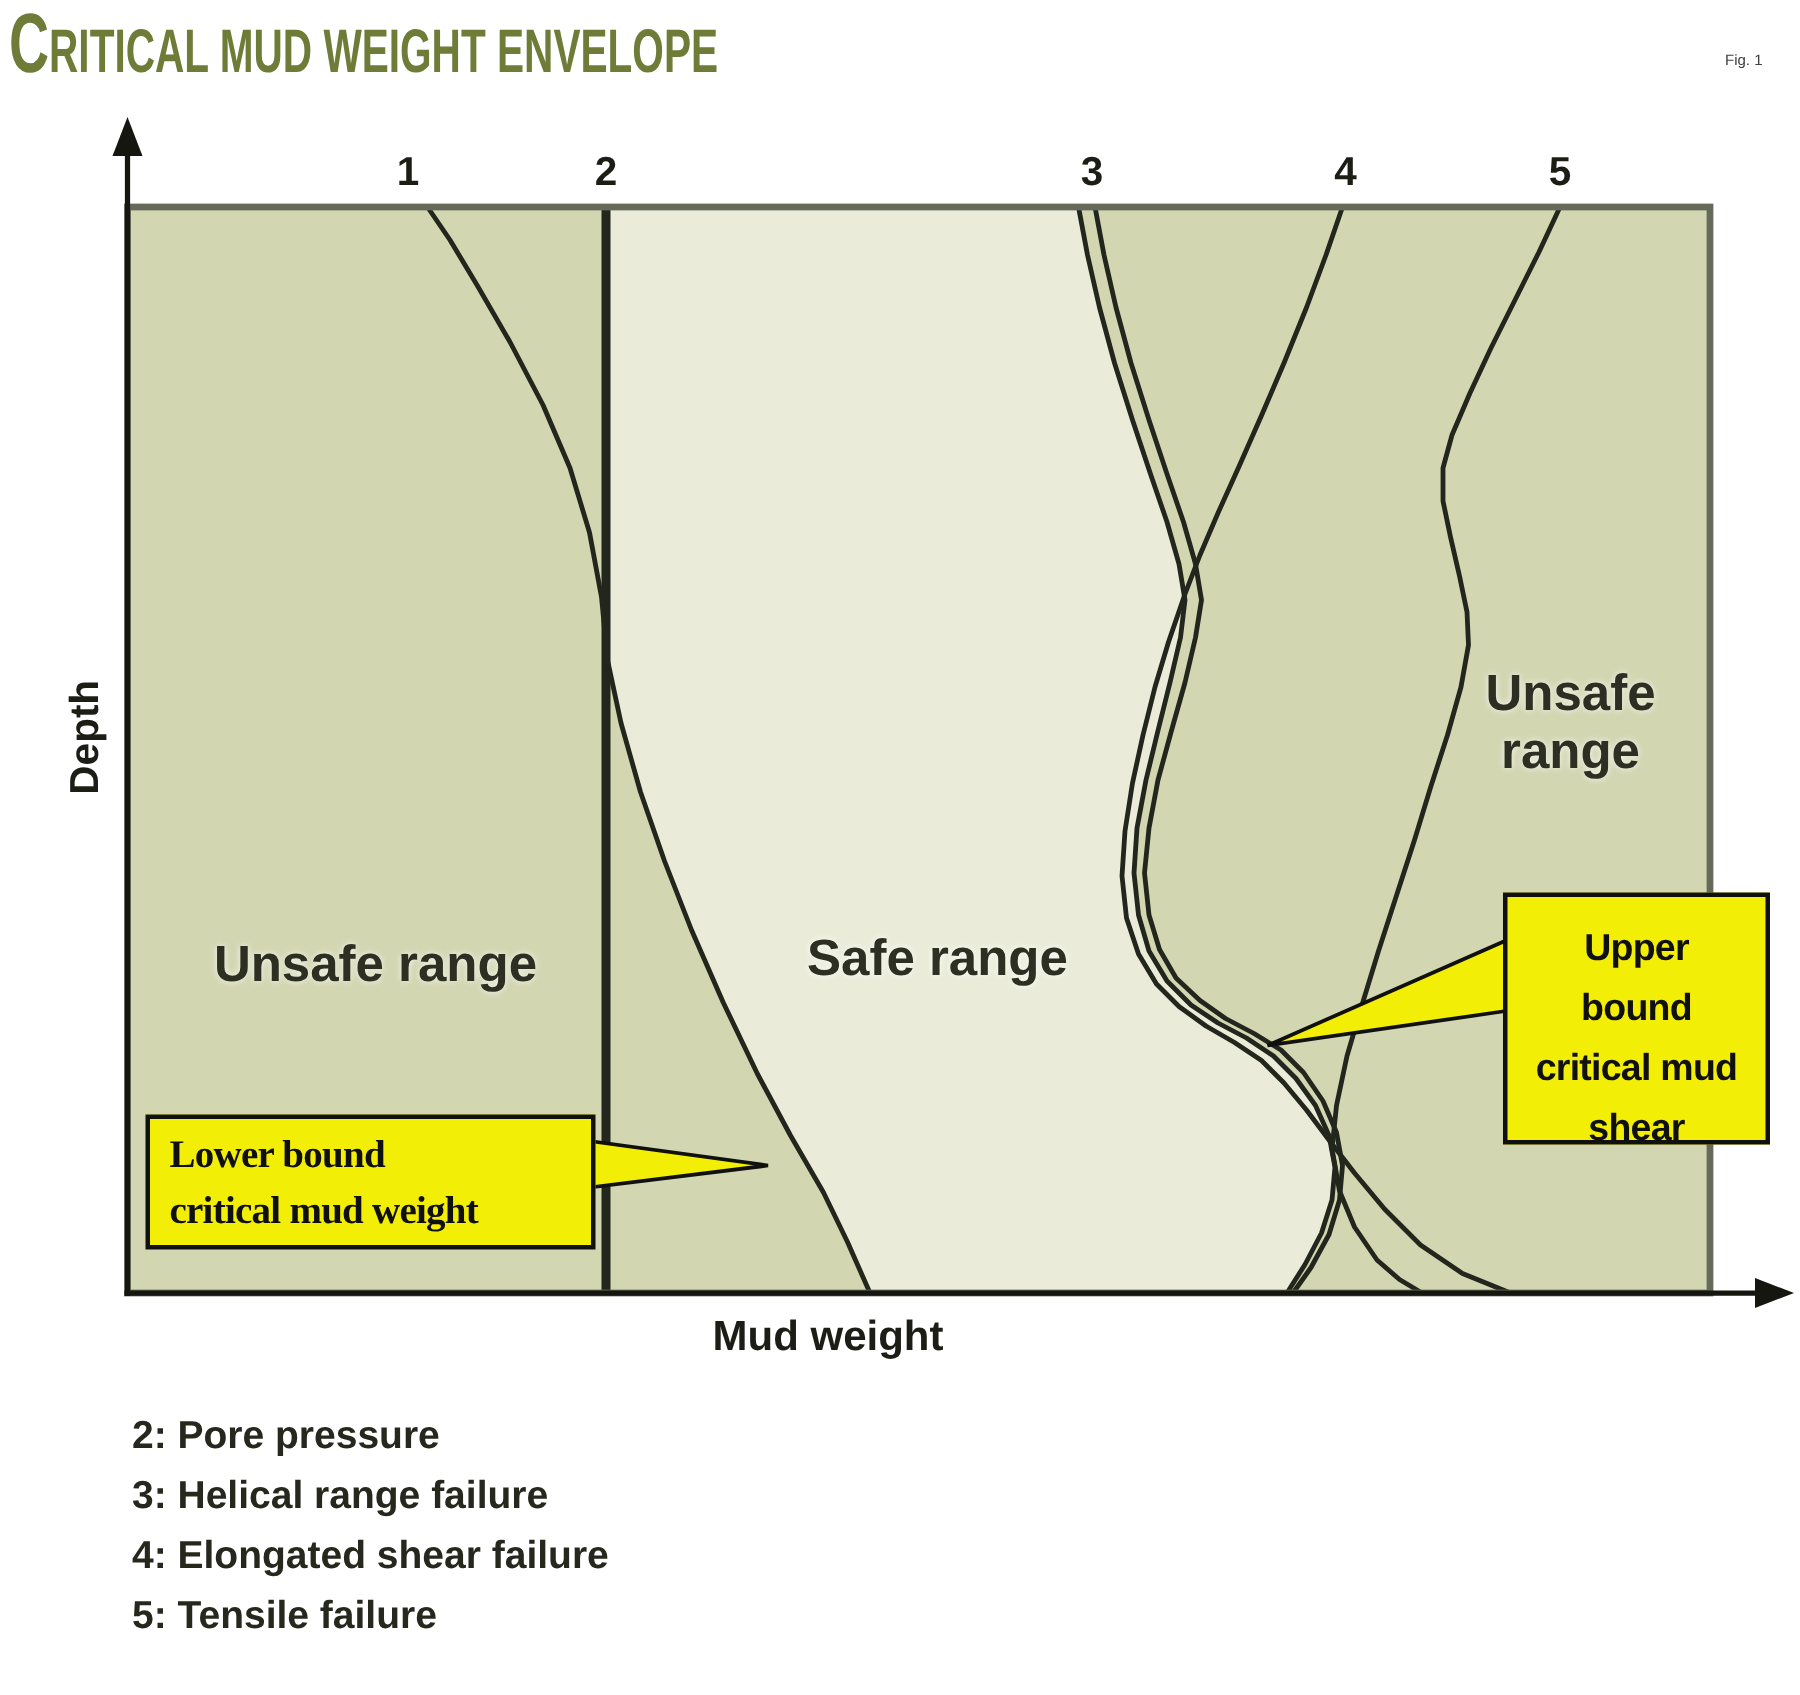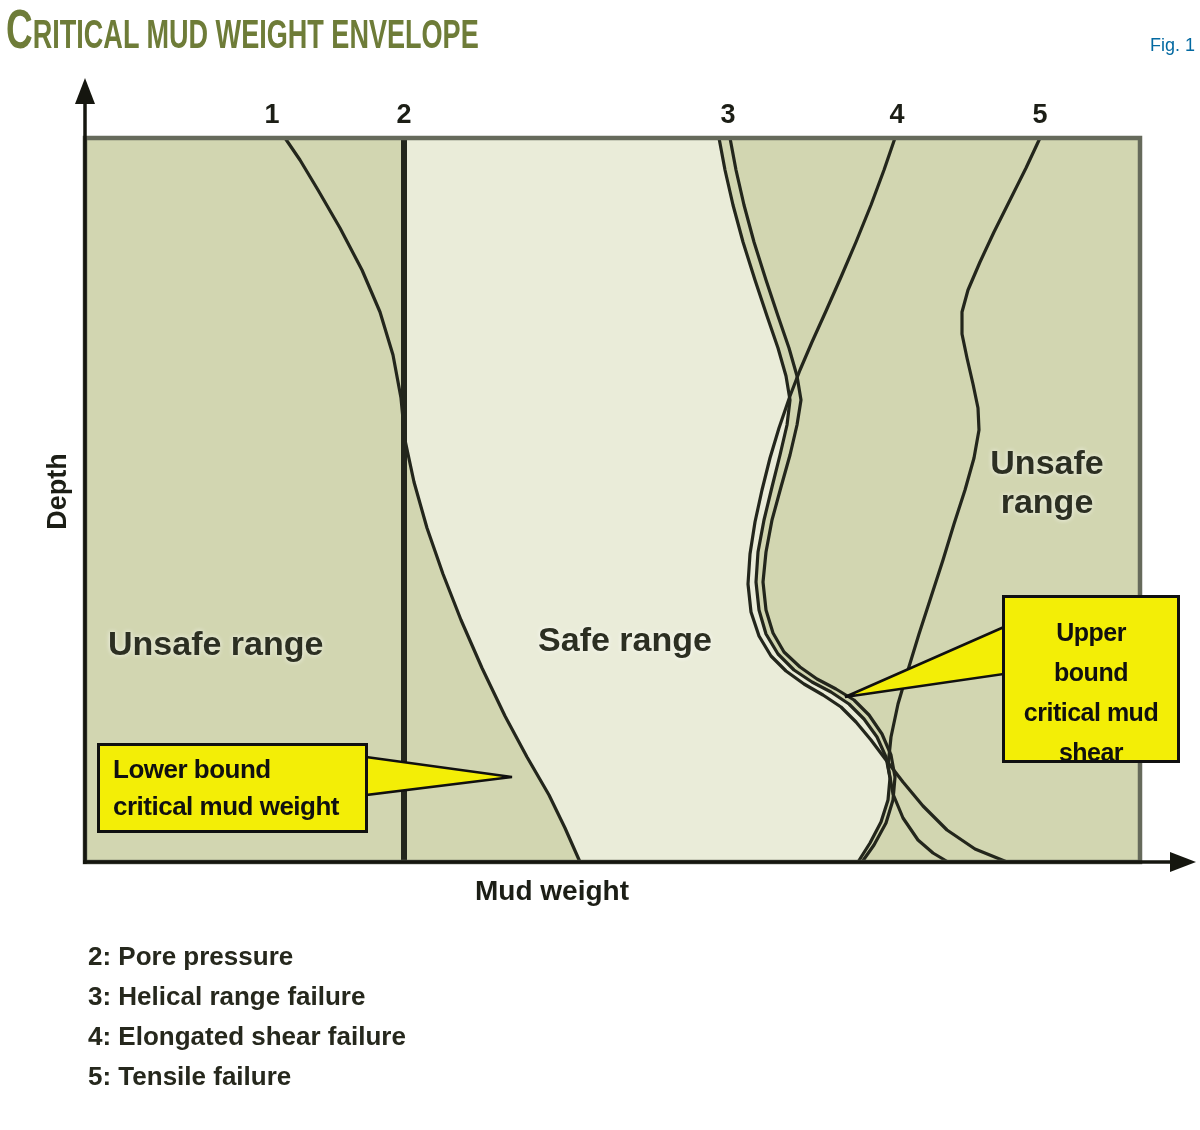--- a/index.html
+++ b/index.html
@@ -3,42 +3,42 @@
 <meta charset="utf-8">
 <style>
   html,body{margin:0;padding:0;background:#fff;}
   .page{position:relative;width:1200px;height:1130px;background:#ffffff;overflow:hidden;
         font-family:"Liberation Sans",sans-serif;border-radius:13px;}
   
   .fig-title{position:absolute;left:6px;top:4px;font-size:41px;line-height:50px;font-weight:700;
              color:#6e7c38;text-transform:uppercase;transform:scaleX(0.66);transform-origin:0 0;
              white-space:nowrap;}
   .fig-title::first-letter{font-size:56px;}
-  .fig-num{position:absolute;left:1150px;top:35px;font-size:18px;color:#0369a1;}
+  .fig-num{position:absolute;left:1150px;top:35px;font-size:10px;color:#404040;}
   
   .canvas{position:absolute;left:0;top:0;filter:blur(0.4px);}
   
   .cnum{position:absolute;top:99px;width:40px;text-align:center;font-size:27px;font-weight:700;color:#1c1e16;}
   .cn1{left:252px}.cn2{left:384px}.cn3{left:708px}.cn4{left:877px}.cn5{left:1020px}
   
   .ylab{position:absolute;left:-13px;top:478px;width:140px;text-align:center;font-size:27px;line-height:27px;
         font-weight:700;color:#1c1e16;transform:rotate(-90deg);}
   .xlab{position:absolute;left:475px;top:875px;width:280px;text-align:left;font-size:28px;
         font-weight:700;color:#1c1e16;}
   
   .rlab{position:absolute;font-weight:700;font-size:34px;color:#2c2f22;
         text-shadow:0 0 5px rgba(255,255,255,0.85);}
-  .unsafe-left{left:108px;top:624px;width:250px;text-align:left;}
+  .unsafe-left{left:108px;top:624px;width:250px;text-align:right;}
   .safe{left:500px;top:620px;width:250px;text-align:center;}
   .unsafe-right{left:967px;top:443px;width:160px;text-align:center;line-height:39px;}
   
   .callout{position:absolute;background:#f3ee06;border:3px solid #101010;color:#101010;
            font-weight:700;box-sizing:border-box;}
-  .callout-lower{left:97px;top:743px;width:271px;height:90px;padding:5px 0 4px 13px;
-                 font-size:26px;line-height:37px;letter-spacing:-0.5px;}
+  .callout-lower{left:97px;top:743px;width:300px;height:90px;padding:5px 0 4px 13px;
+                 font-size:26px;line-height:37px;letter-spacing:-0.5px;font-family:Liberation Serif, serif;}
   .callout-upper{left:1002px;top:595px;width:178px;height:168px;padding-top:14px;text-align:center;
                  font-size:25px;line-height:40px;letter-spacing:-0.5px;}
   
   .legend{position:absolute;left:88px;top:936px;font-size:26px;font-weight:700;color:#26281d;
           line-height:40px;}
 </style>
 </head>
 <body>
 
 <div class="page">

